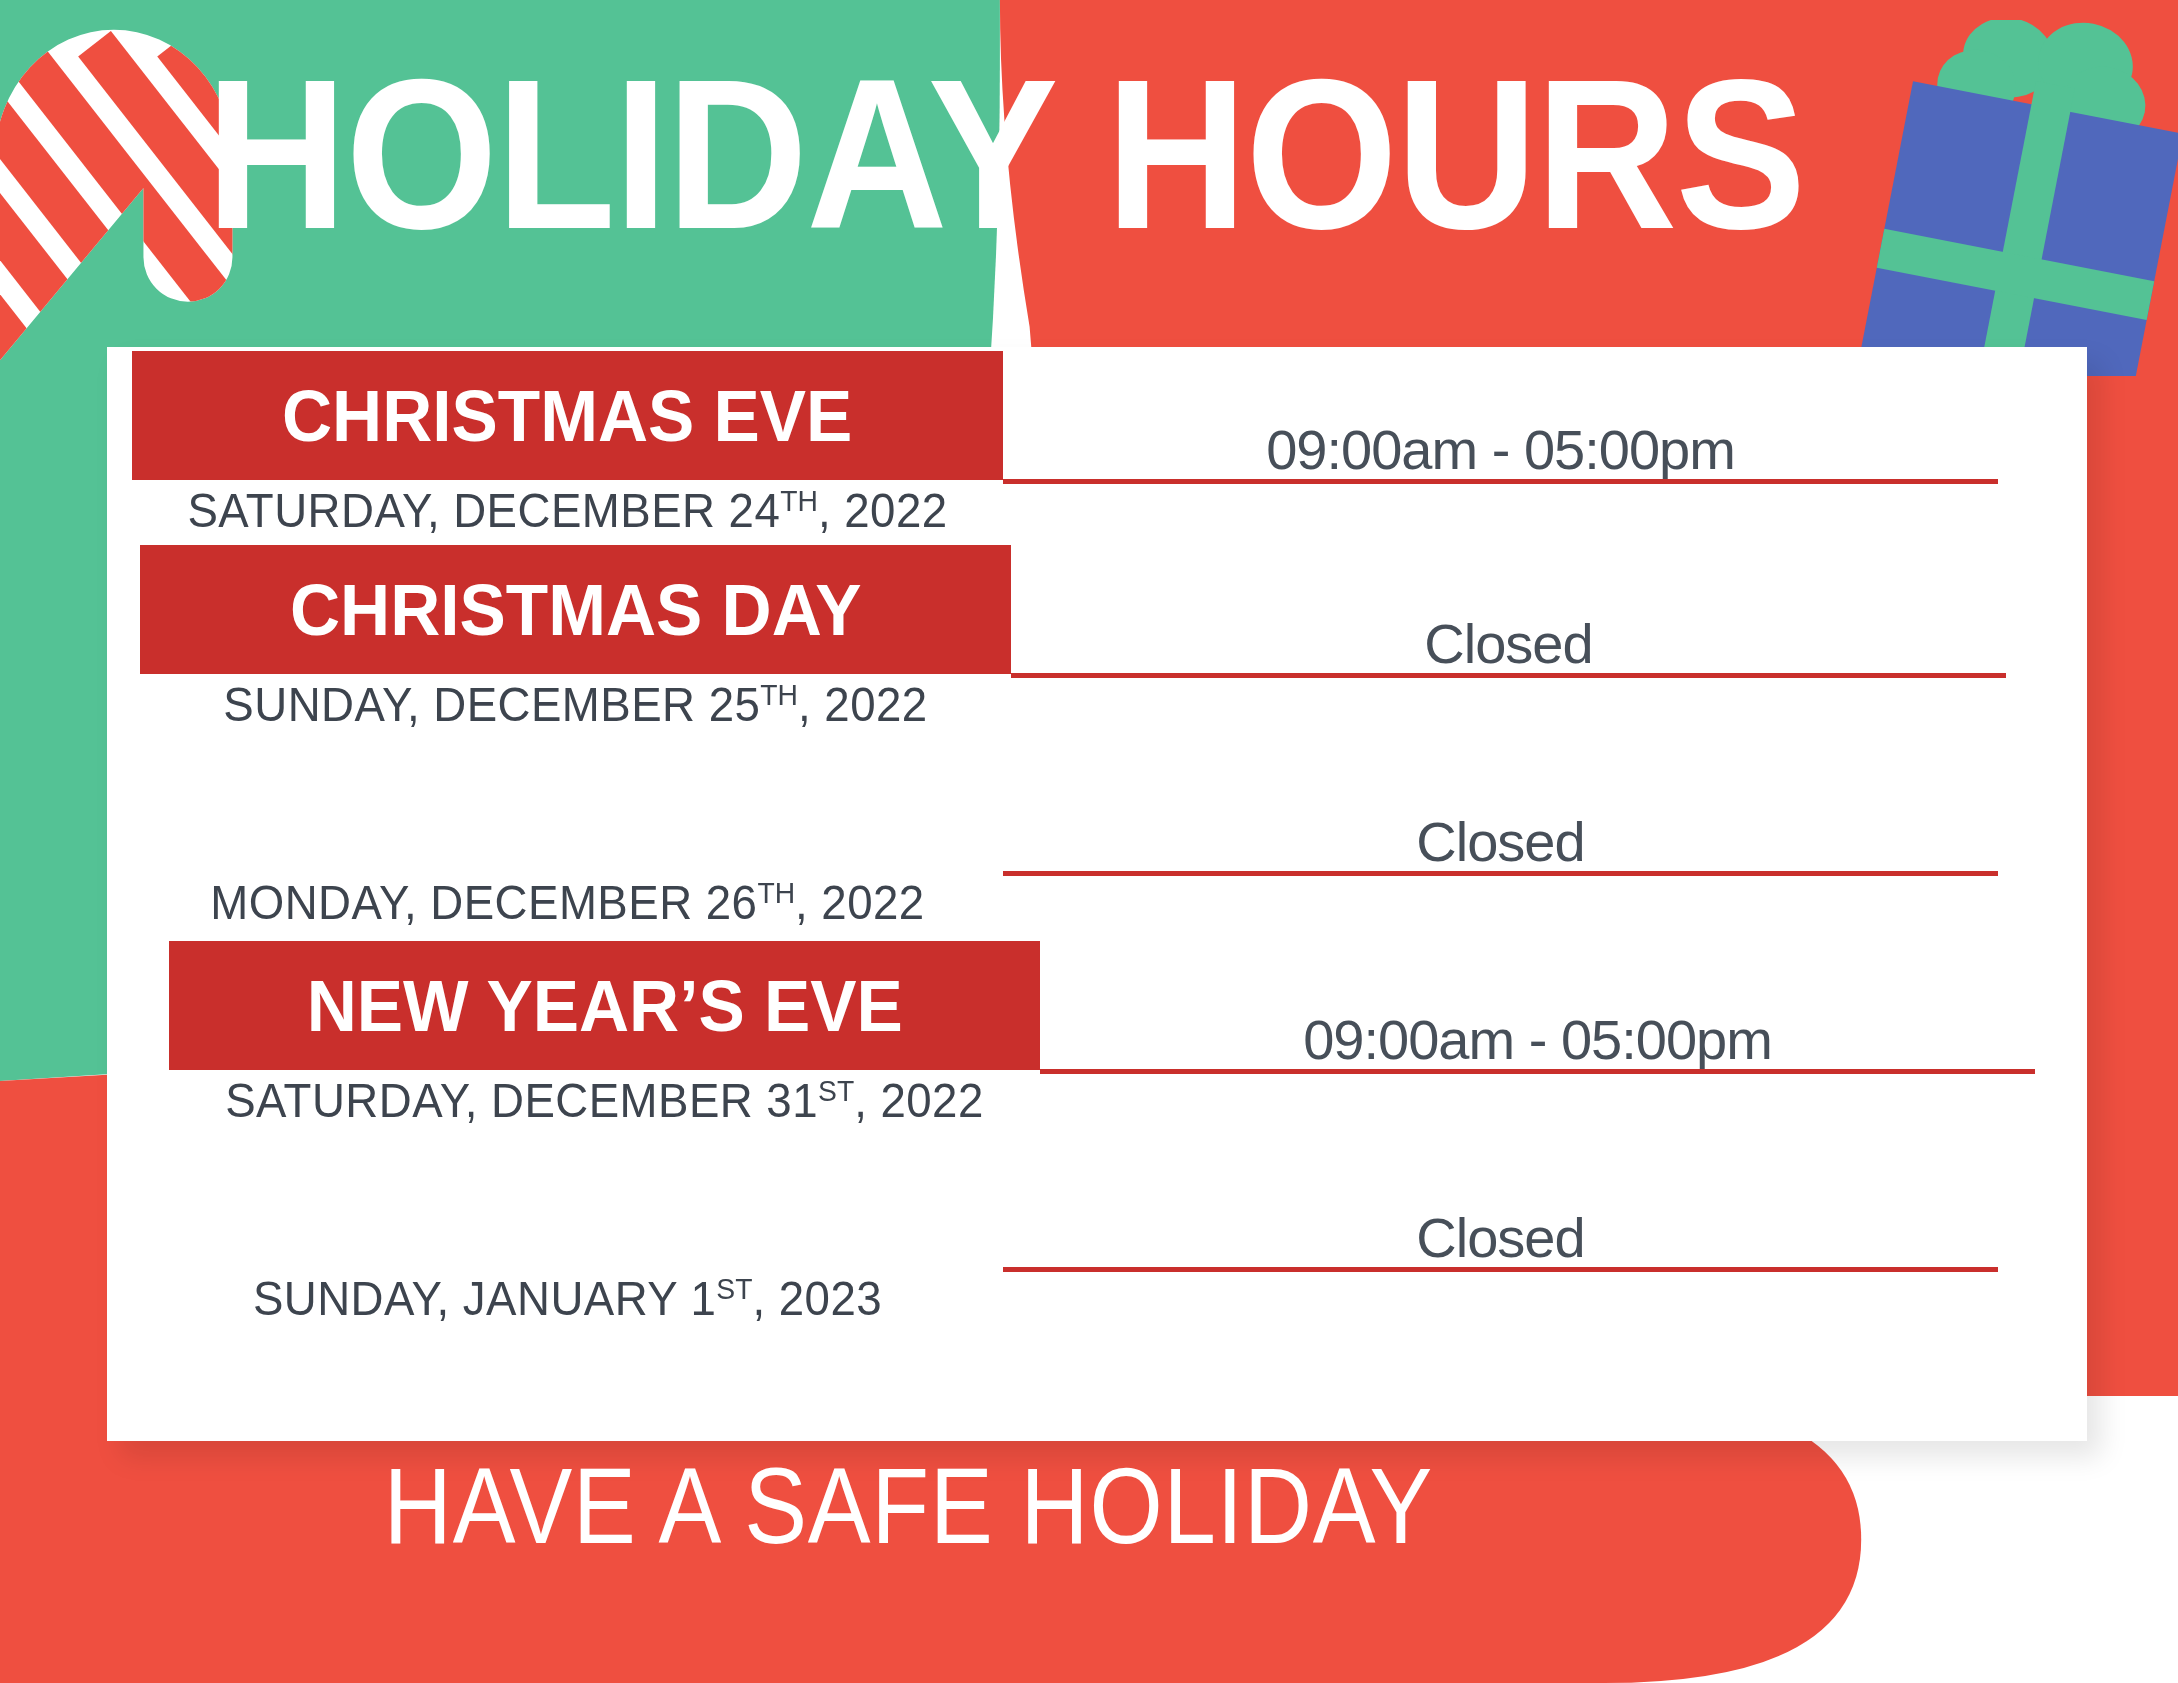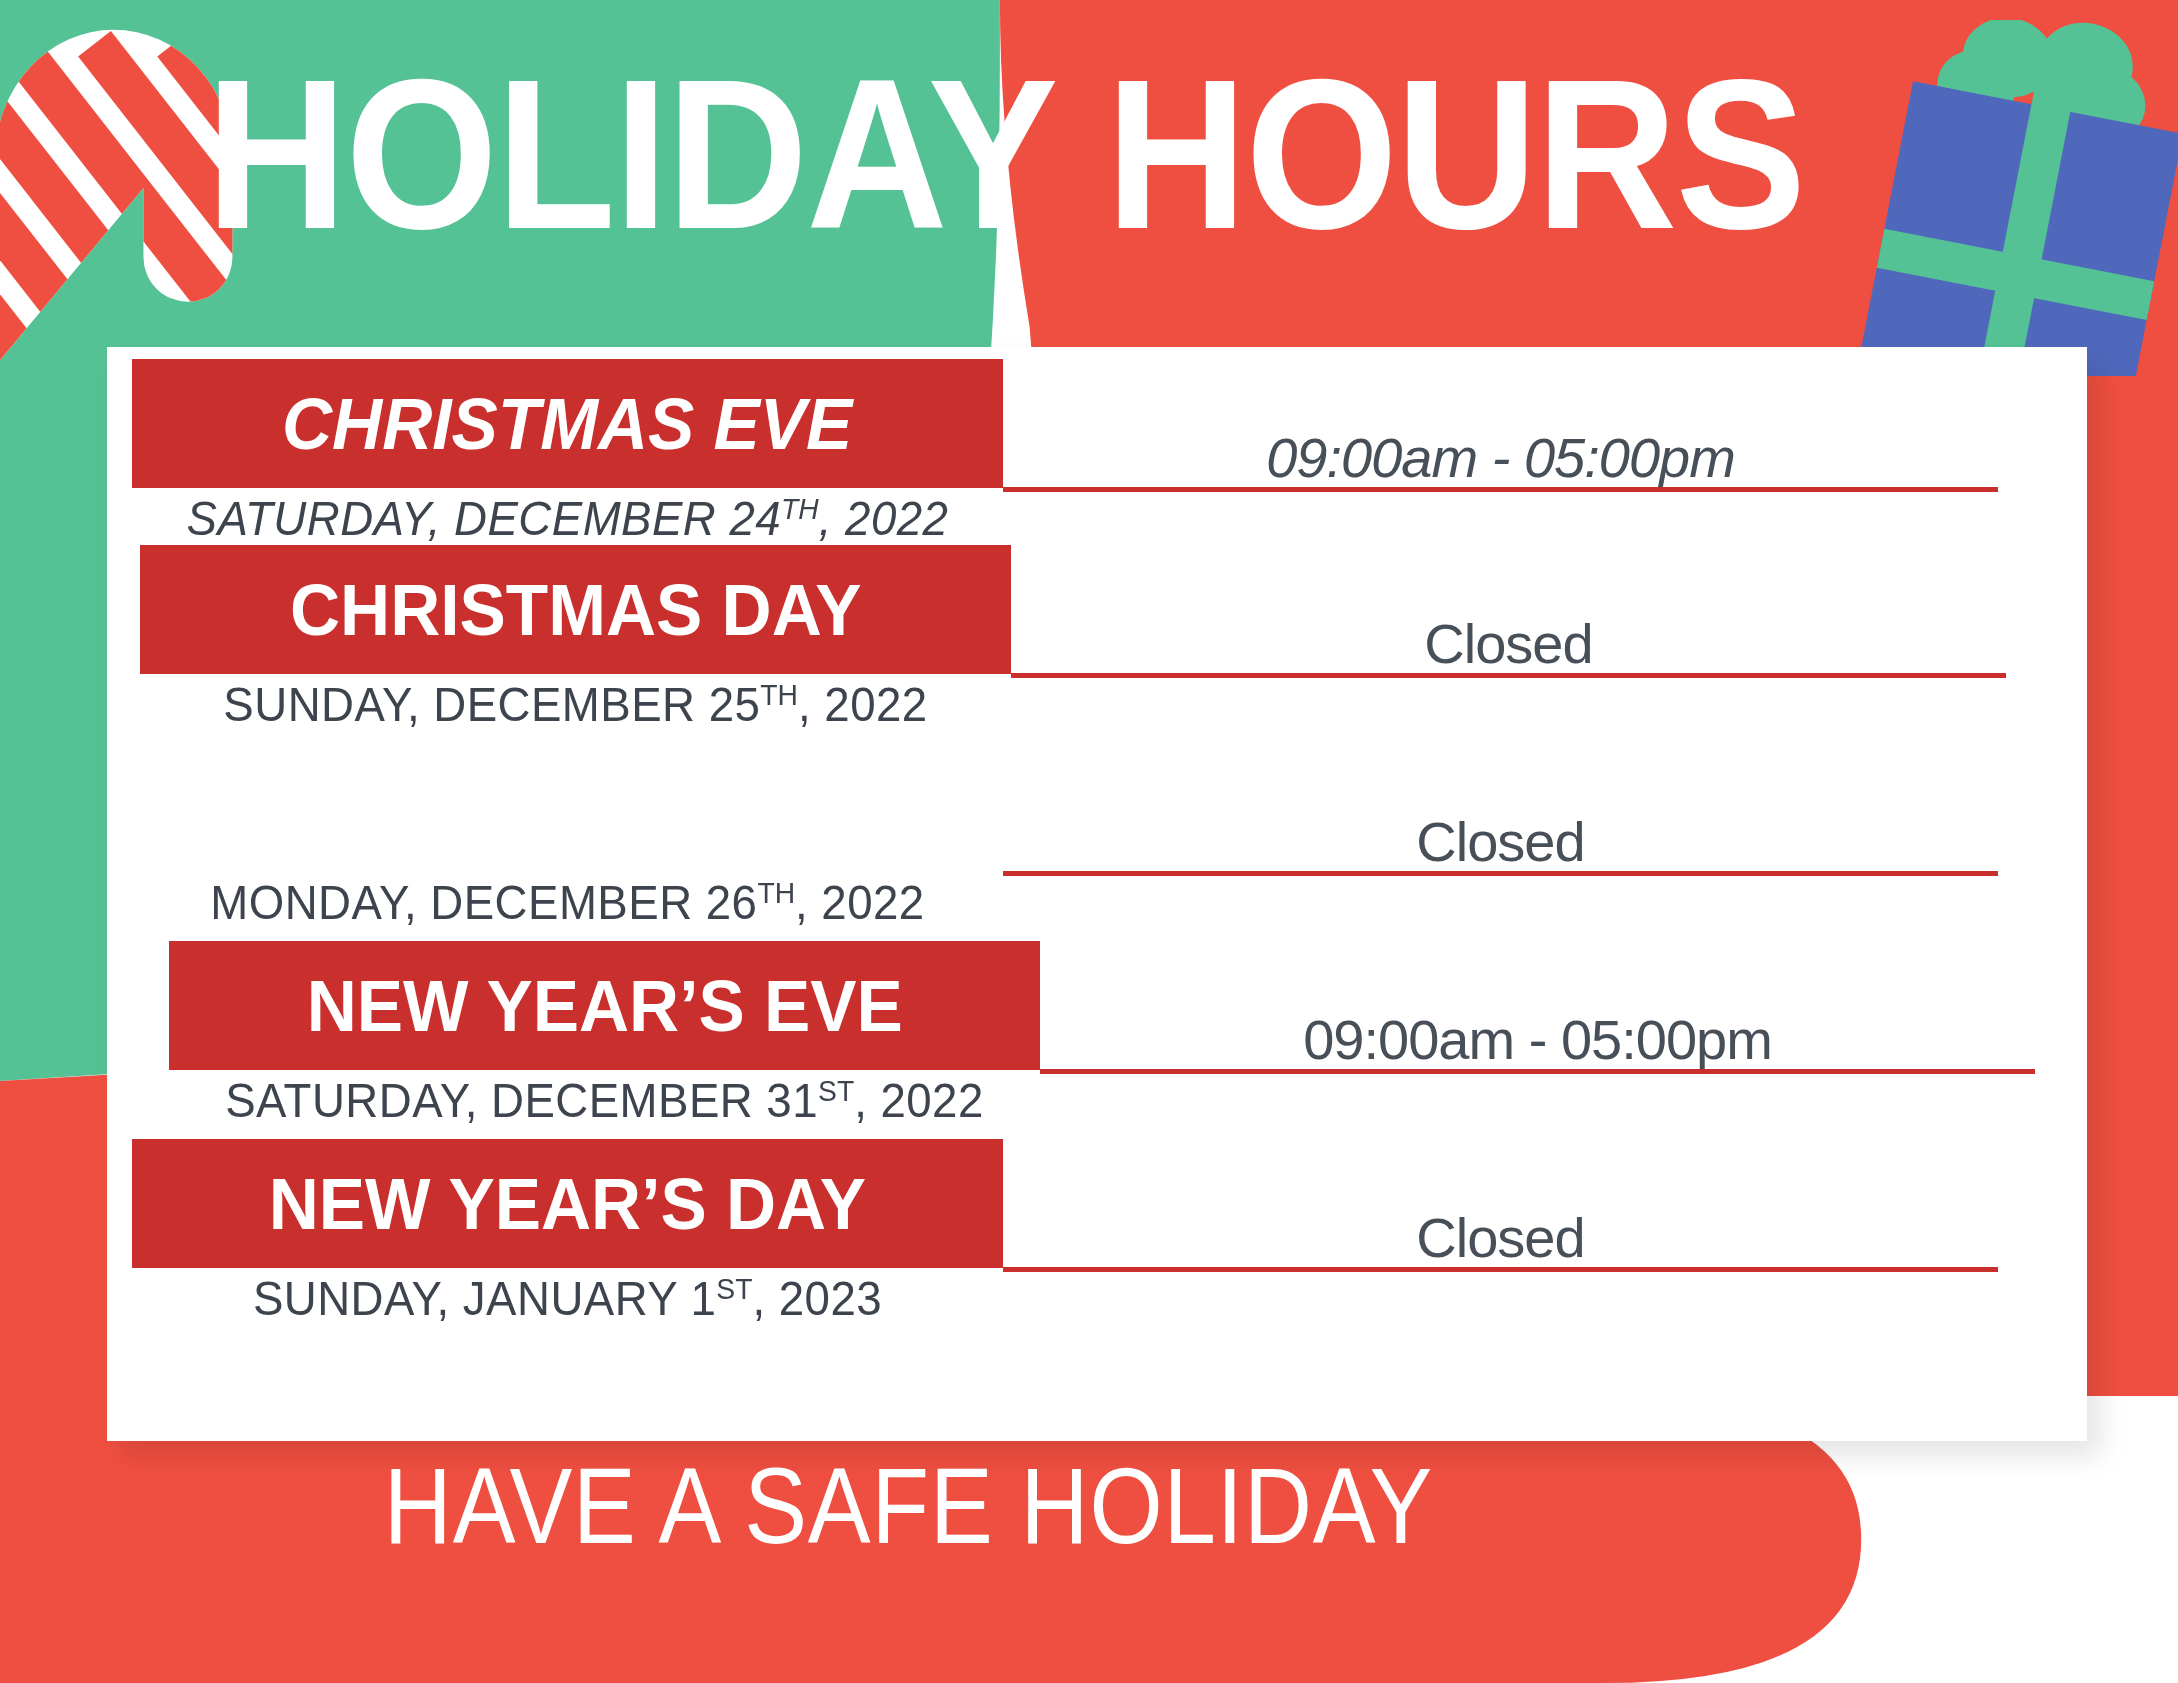--- a/index.html
+++ b/index.html
@@ -227,21 +227,21 @@
       <rect x="150" y="62" width="40" height="324" fill="#54c295"></rect>
       <rect x="28" y="238" width="278" height="40" fill="#54c295"></rect>
     </g>
   </svg>
 
   <div class="title">HOLIDAY HOURS</div>
 
   <div class="card">
     <div class="rows">
 
-      <div class="row" style="top:12px;font-style:italic;">
+      <div class="row" style="top:4px;">
         <div class="row-label-bar">
           <span class="row-label">CHRISTMAS EVE</span>
         </div>
         <div class="row-date"><span>SATURDAY, DECEMBER 24</span><sup>TH</sup><span>, 2022</span></div>
         <div class="row-hours-wrap">
           <div class="row-hours">09:00am - 05:00pm</div>
           <div class="row-underline"></div>
         </div>
       </div>
 
@@ -269,23 +269,20 @@
           <span class="row-label">NEW YEAR’S EVE</span>
         </div>
         <div class="row-date"><span>SATURDAY, DECEMBER 31</span><sup>ST</sup><span>, 2022</span></div>
         <div class="row-hours-wrap">
           <div class="row-hours">09:00am - 05:00pm</div>
           <div class="row-underline"></div>
         </div>
       </div>
 
       <div class="row" style="top:792px;">
-        <div class="row-label-bar">
-          <span class="row-label">NEW YEAR’S DAY</span>
-        </div>
         <div class="row-date"><span>SUNDAY, JANUARY 1</span><sup>ST</sup><span>, 2023</span></div>
         <div class="row-hours-wrap">
           <div class="row-hours">Closed</div>
           <div class="row-underline"></div>
         </div>
       </div>
 
     </div>
   </div>
 

